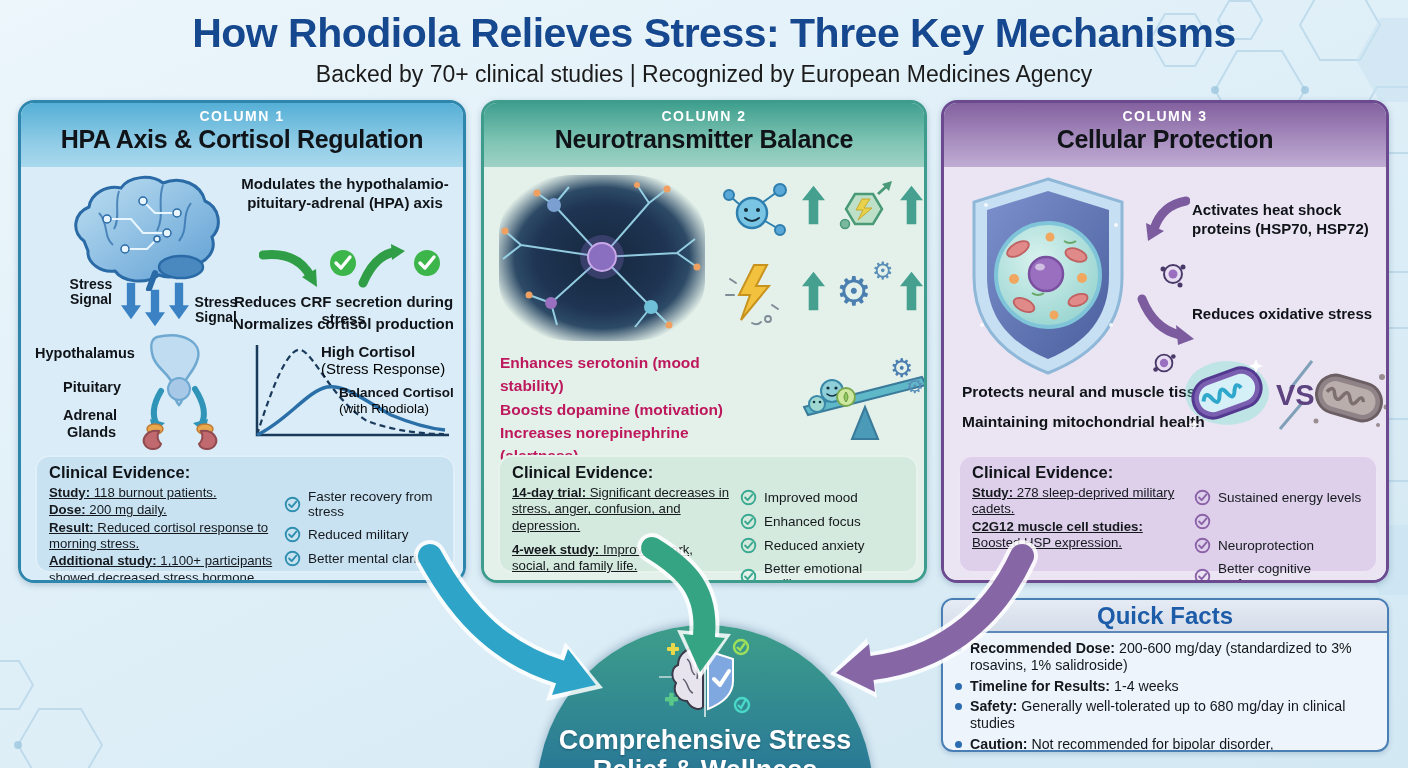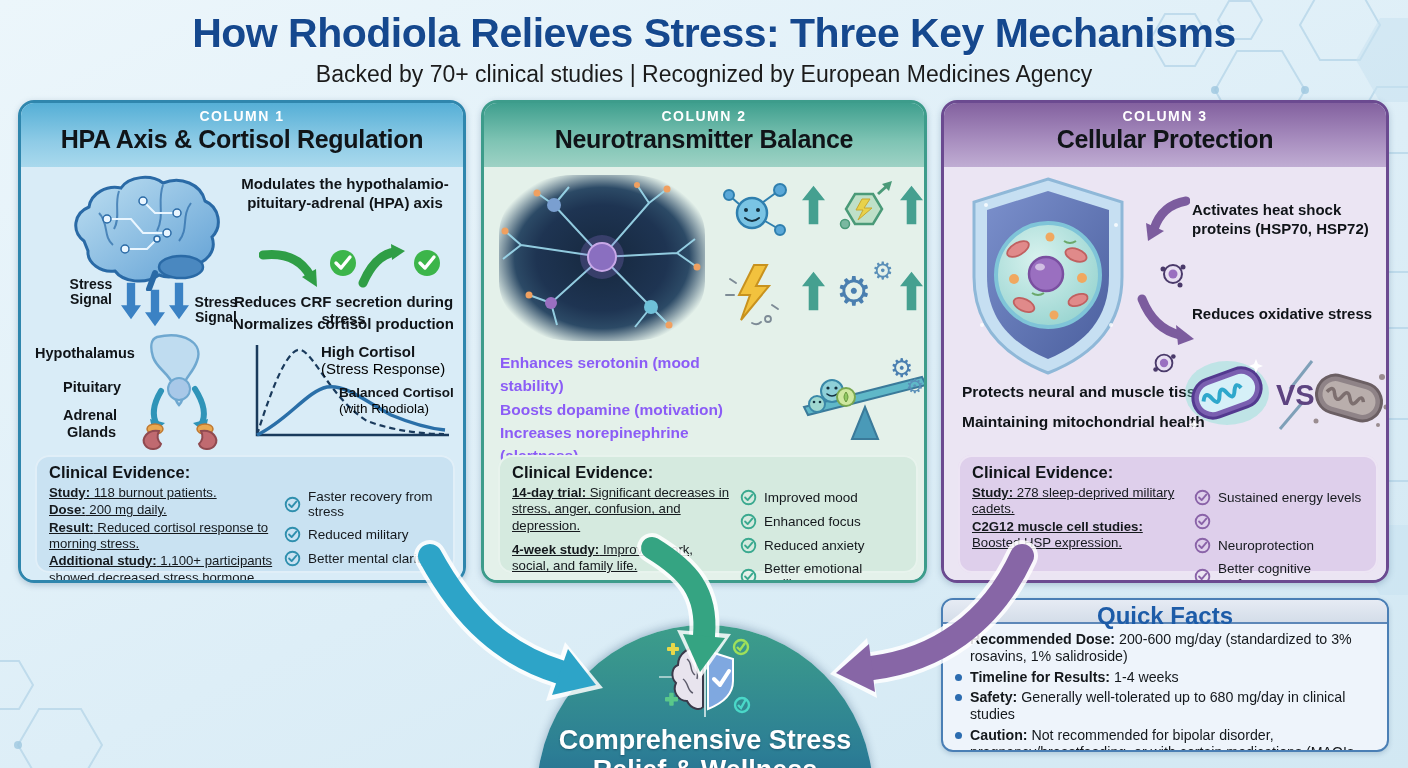--- a/index.html
+++ b/index.html
@@ -46,36 +46,36 @@
   .ev-item { margin-bottom:1px;text-decoration:underline; }
   .ev2 .ev-item { margin-bottom:8px; }
   .ev-list { flex:1; padding-top:4px; }
   .benefit { display:flex; align-items:center; gap:7px; font-size:13.5px; color:#15191d; margin-bottom:7px; }
   .ring { width:17px; height:17px; flex:0 0 17px; }
   .c1 { color:#2f8fae; } .c2 { color:#3aa98f; } .c3 { color:#8a63a8; }
 
   .quickfacts { position:absolute; left:941px; top:598px; width:448px; height:154px; z-index:1;
                 background:#eef4fb; border:2.5px solid #4a7fb5; border-radius:12px; overflow:hidden;
                 box-shadow:0 2px 5px rgba(30,70,110,.2); }
-  .qf-head { height:24px; background:linear-gradient(180deg,#e6ebf4,#d4dde9); border-bottom:2px solid #5d87b8;
+  .qf-head { height:33px; background:linear-gradient(180deg,#e6ebf4,#d4dde9); border-bottom:2px solid #5d87b8;
              text-align:center; font-size:24px; font-weight:700; color:#1d5ca8; line-height:32px; }
   .qf-list { padding:7px 10px 4px 12px; }
   .qf-item { display:flex; gap:8px; font-size:14.2px; line-height:1.18; color:#14181c; margin-bottom:4px; }
   .qf-bullet { width:7px; height:7px; flex:0 0 7px; border-radius:50%; background:#2b6cb0; margin-top:5px; }
 
   .conclusion { position:absolute; left:537px; top:625px; width:336px; height:336px; border-radius:50%;
                 background:linear-gradient(180deg,#3d9e8a 0%,#2c7e95 38%,#1b5189 72%,#153f72 100%);
                 z-index:2; box-shadow:0 -2px 8px rgba(20,60,100,.3); }
   .concl-line { position:absolute; width:100%; text-align:center; color:#fff; font-weight:700; font-size:27px;
                 text-shadow:0 1px 2px rgba(0,30,60,.4); }
   .flow { position:absolute; inset:0; z-index:3; pointer-events:none; }
 
   .neuron-bg { position:absolute; left:15px; top:8px; width:206px; height:166px; border-radius:36%;
                background:radial-gradient(ellipse at center,#16283e 0%,#1e3452 45%,#2c4a66 60%,rgba(228,241,234,0) 78%); }
-  .fx-line { font-size:15.5px; font-weight:700; color:#8b5cf6; line-height:1.5; }
+  .fx-line { font-size:15.5px; font-weight:700; color:#be185d; line-height:1.5; }
 </style>
 </head>
 <body>
 
 <div class="canvas">
 
   <svg width="0" height="0" style="position:absolute" aria-hidden="true">
     <defs>
       <symbol id="ringCheck" viewBox="0 0 20 20">
         <circle cx="10" cy="10" r="8" fill="none" stroke="currentColor" stroke-width="2.2"></circle>

